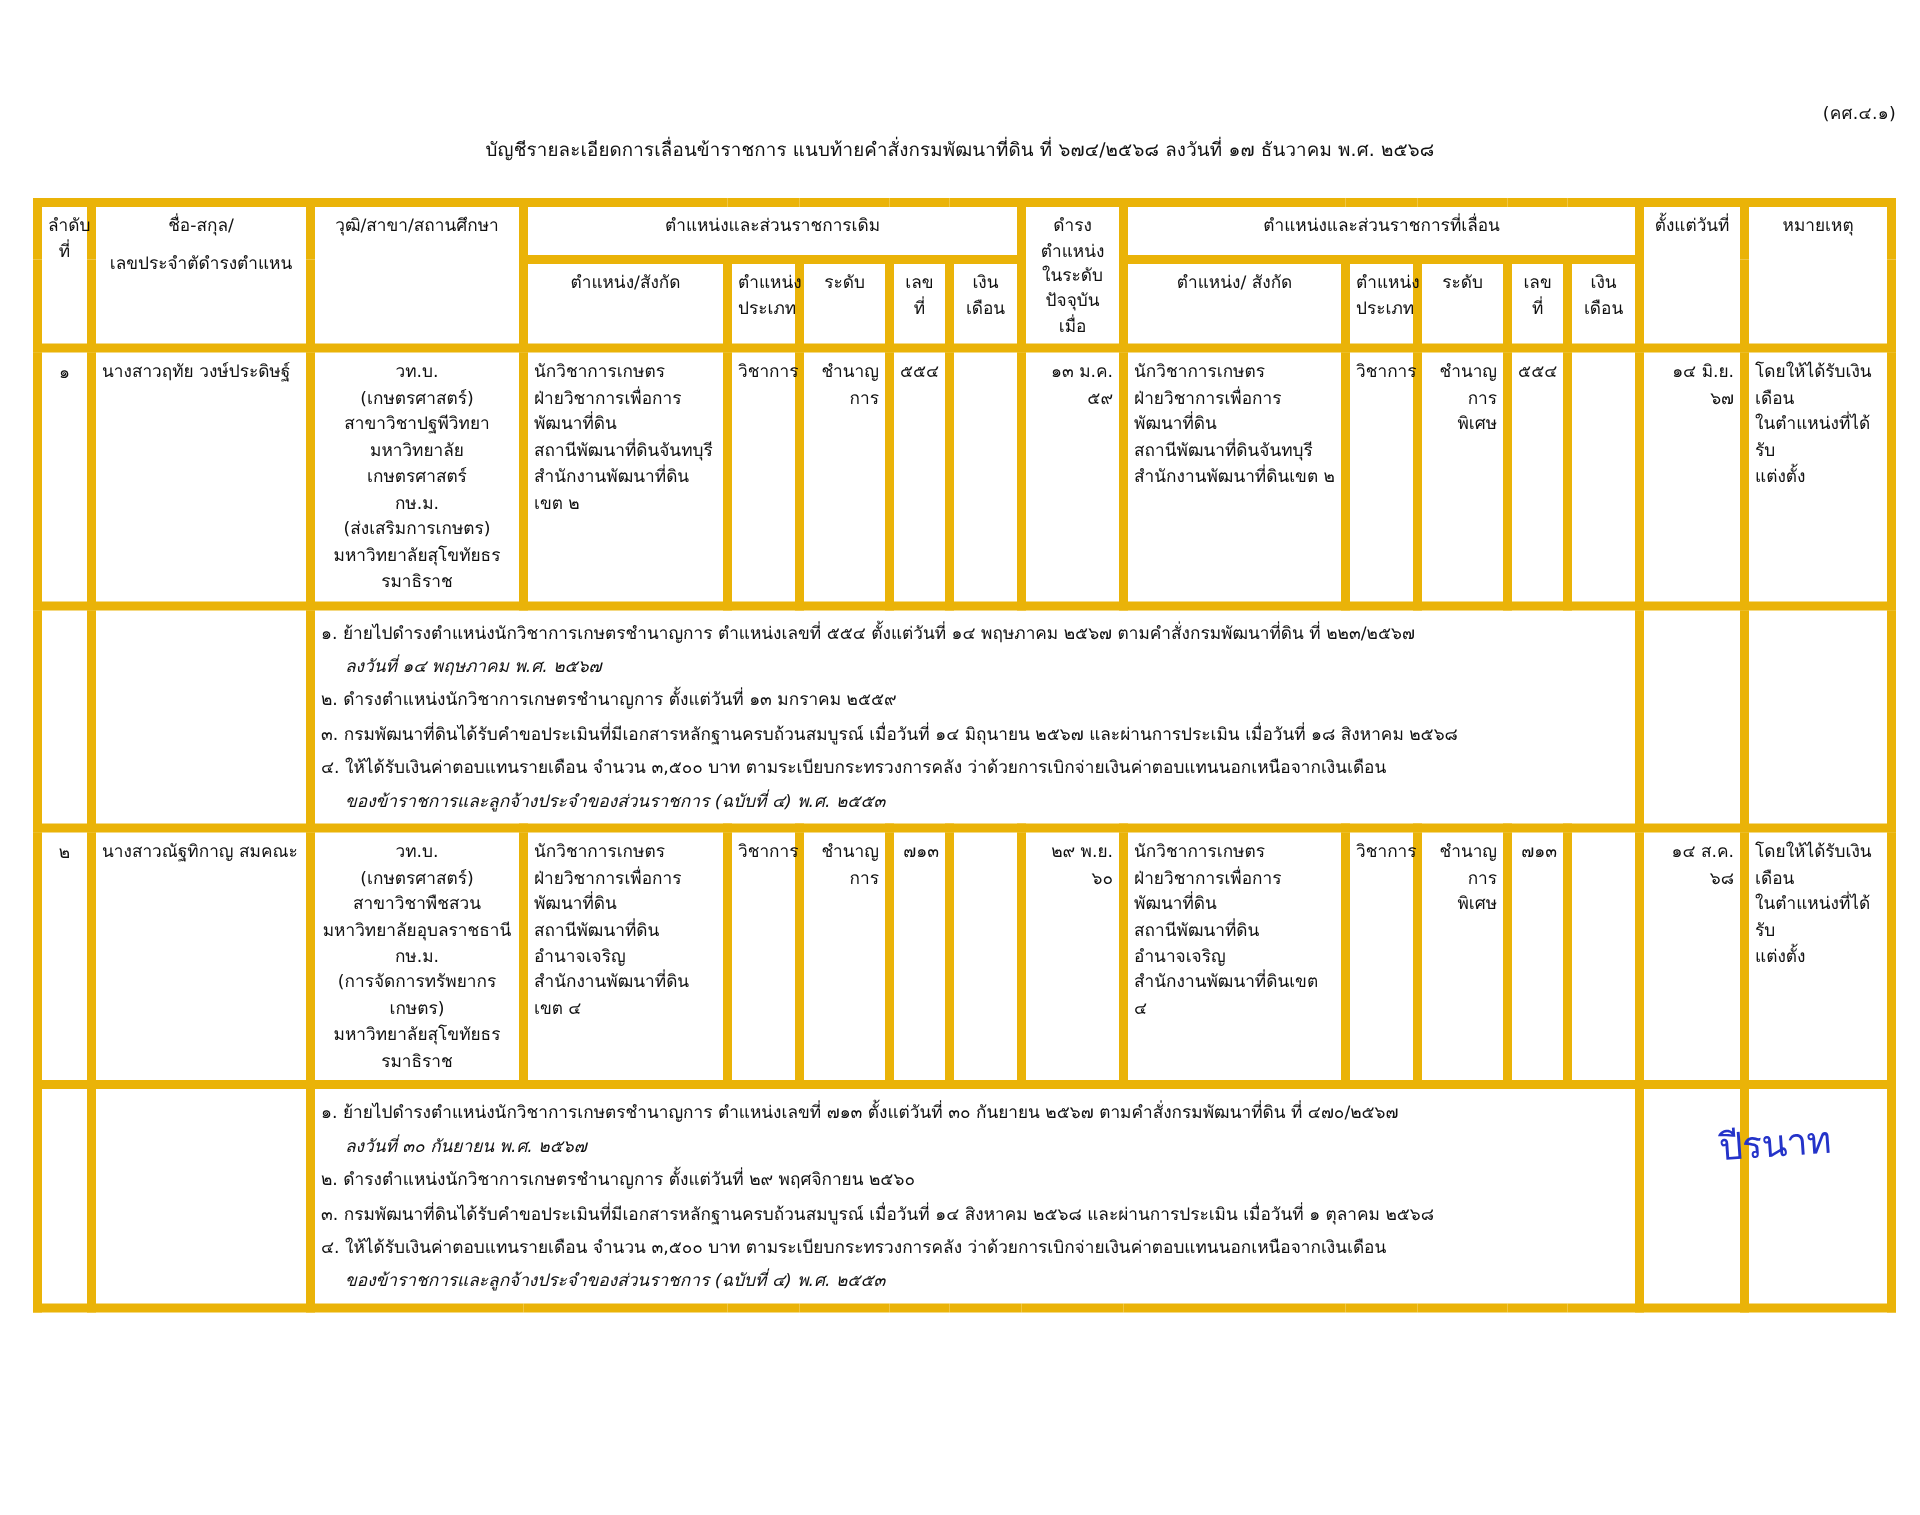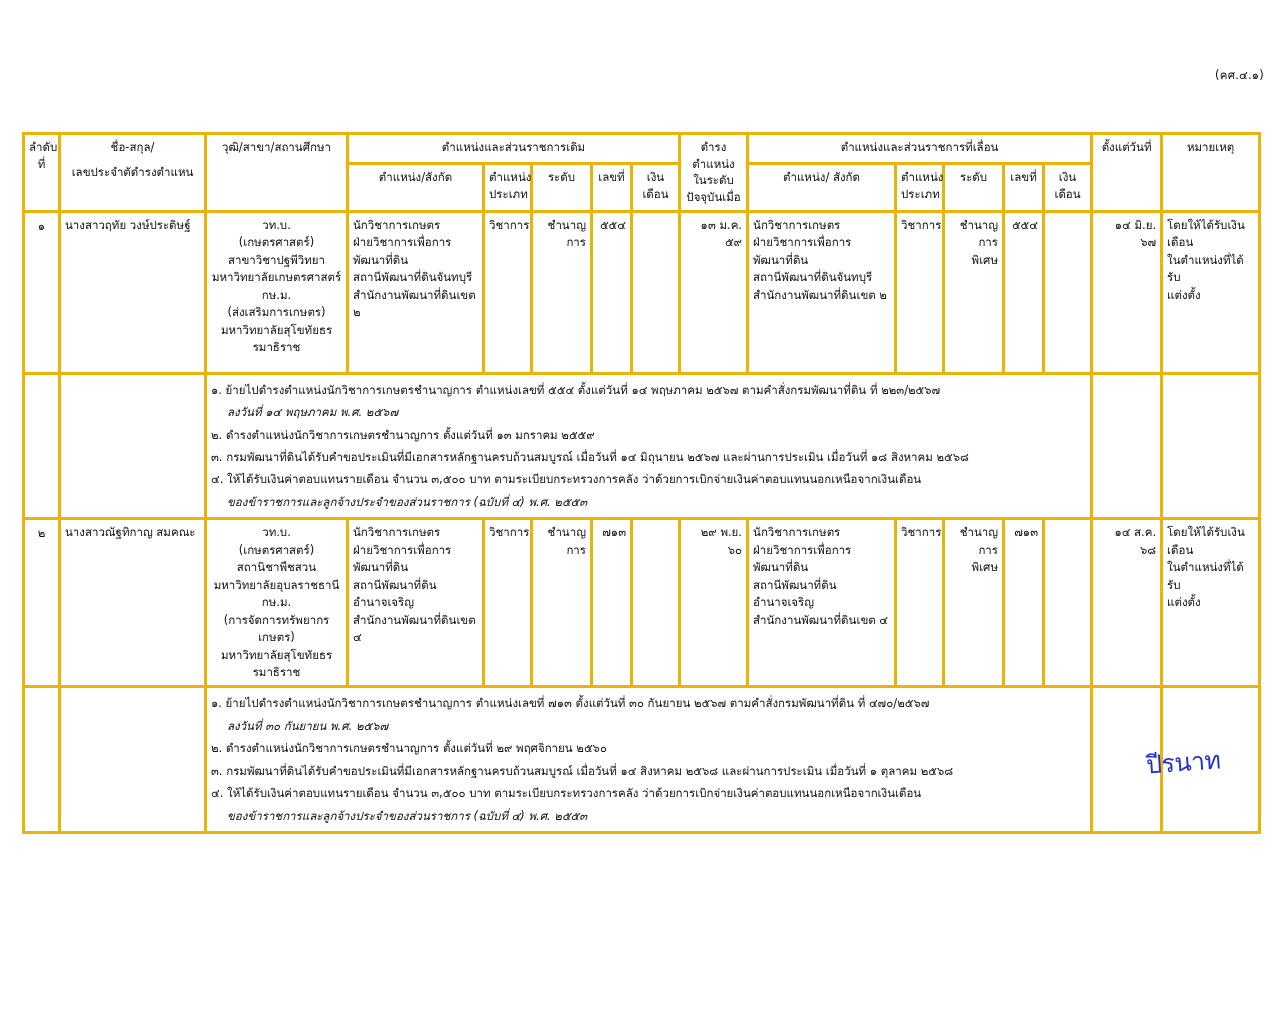--- a/index.html
+++ b/index.html
@@ -41,21 +41,21 @@
 
   table.sheet {
     position: absolute;
     top: 132px;
     left: 22px;
     width: 1236px;
     border-collapse: collapse;
     table-layout: fixed;
   }
   table.sheet td, table.sheet th {
-    border: 3px solid #eab308;
+    border: 6px solid #eab308;
     font-weight: normal;
     vertical-align: top;
     padding: 4px;
   }
   th.hd {
     text-align: center;
     vertical-align: middle;
     font-size: 11.5px;
     line-height: 1.45;
     padding: 3px 2px;
@@ -93,20 +93,21 @@
   }
   .nowrap { white-space: nowrap; }
 </style>
 </head>
 <body>
 
 <div class="page">
 
   <div class="form-code">(คศ.๔.๑)</div>
 
+  <div class="doc-title">บัญชีรายละเอียดการเลื่อนข้าราชการ  แนบท้ายคำสั่งกรมพัฒนาที่ดิน ที่  ๖๗๔/๒๕๖๘  ลงวันที่  ๑๗  ธันวาคม พ.ศ. ๒๕๖๘</div>
 
   <table class="sheet">
     <colgroup>
       <col style="width:36px">
       <col style="width:146px">
       <col style="width:142px">
       <col style="width:136px">
       <col style="width:48px">
       <col style="width:60px">
       <col style="width:40px">
@@ -227,21 +228,21 @@
 
       <tr style="height:162px">
         <td class="seq">๒</td>
         <td class="cell lft">
           <div class="nowrap">นางสาวณัฐทิกาญ สมคณะ</div>
           <div></div>
         </td>
         <td class="cell ctr-block">
           <div>วท.บ.</div>
           <div>(เกษตรศาสตร์)</div>
-          <div>สถานิชาพืชสวน</div>
+          <div>สาขาวิชาพืชสวน</div>
           <div>มหาวิทยาลัยอุบลราชธานี</div>
           <div>กษ.ม.</div>
           <div>(การจัดการทรัพยากรเกษตร)</div>
           <div>มหาวิทยาลัยสุโขทัยธรรมาธิราช</div>
         </td>
         <td class="cell lft">
           <div>นักวิชาการเกษตร</div>
           <div>ฝ่ายวิชาการเพื่อการพัฒนาที่ดิน</div>
           <div>สถานีพัฒนาที่ดินอำนาจเจริญ</div>
           <div>สำนักงานพัฒนาที่ดินเขต ๔</div>

